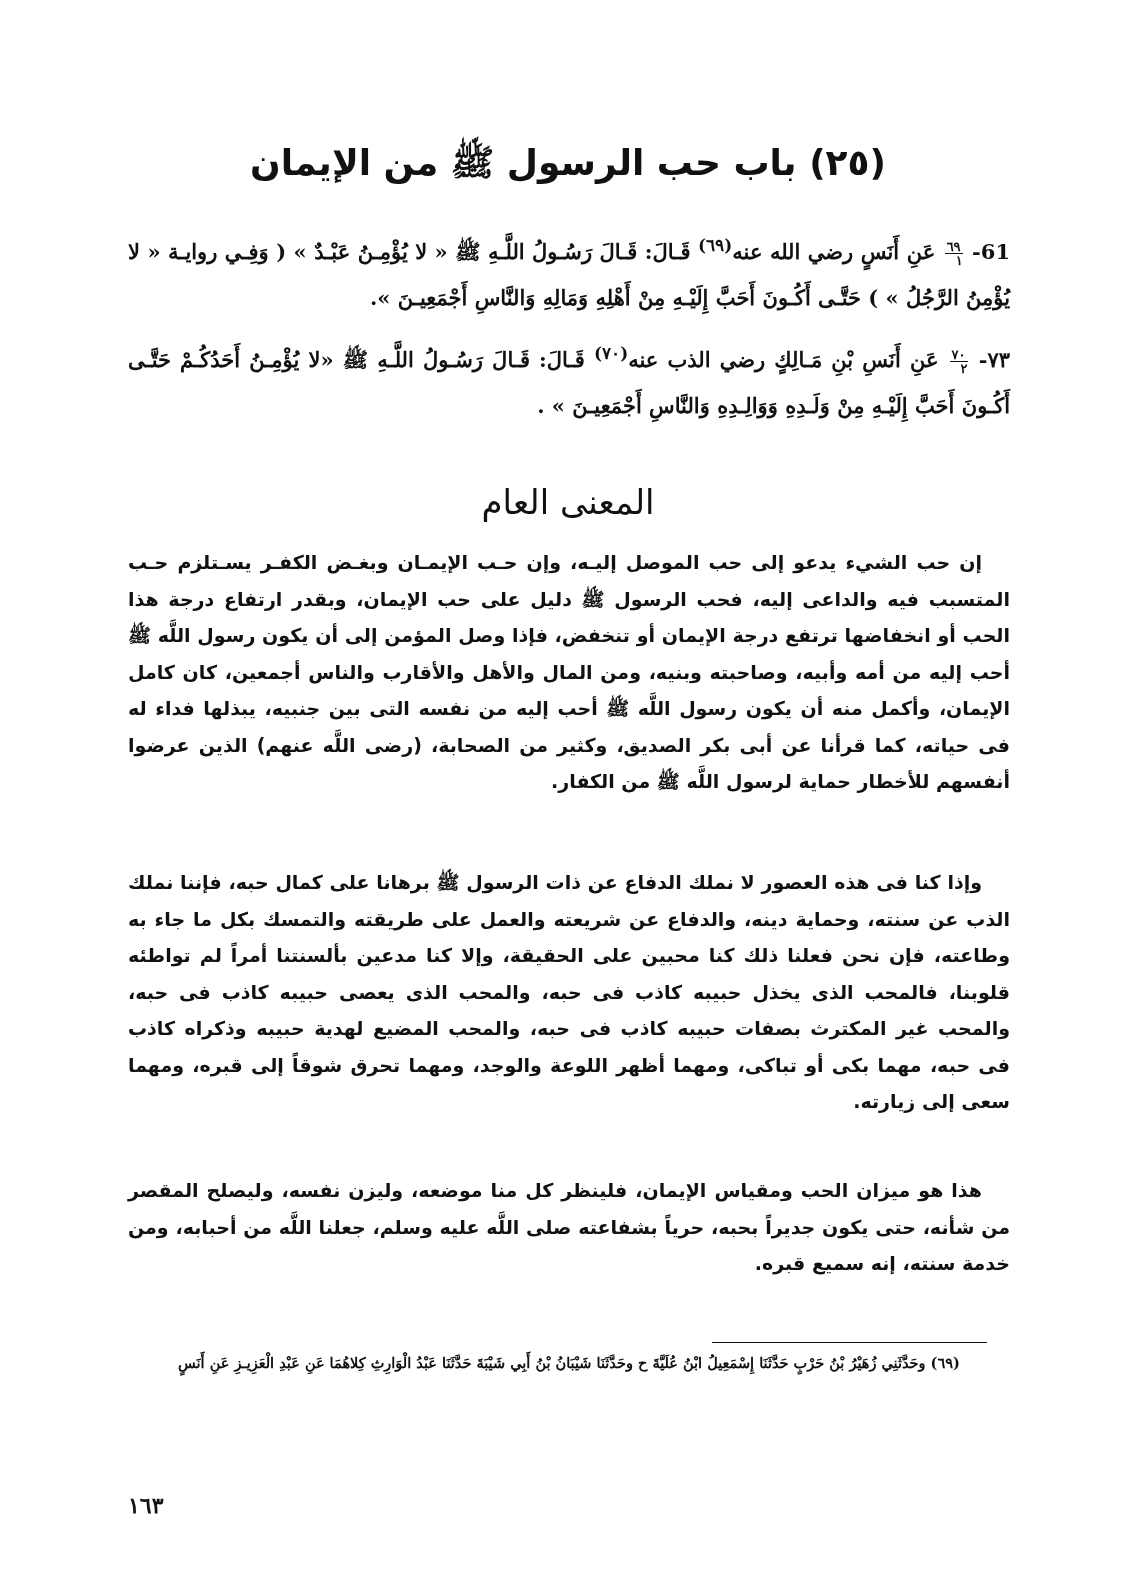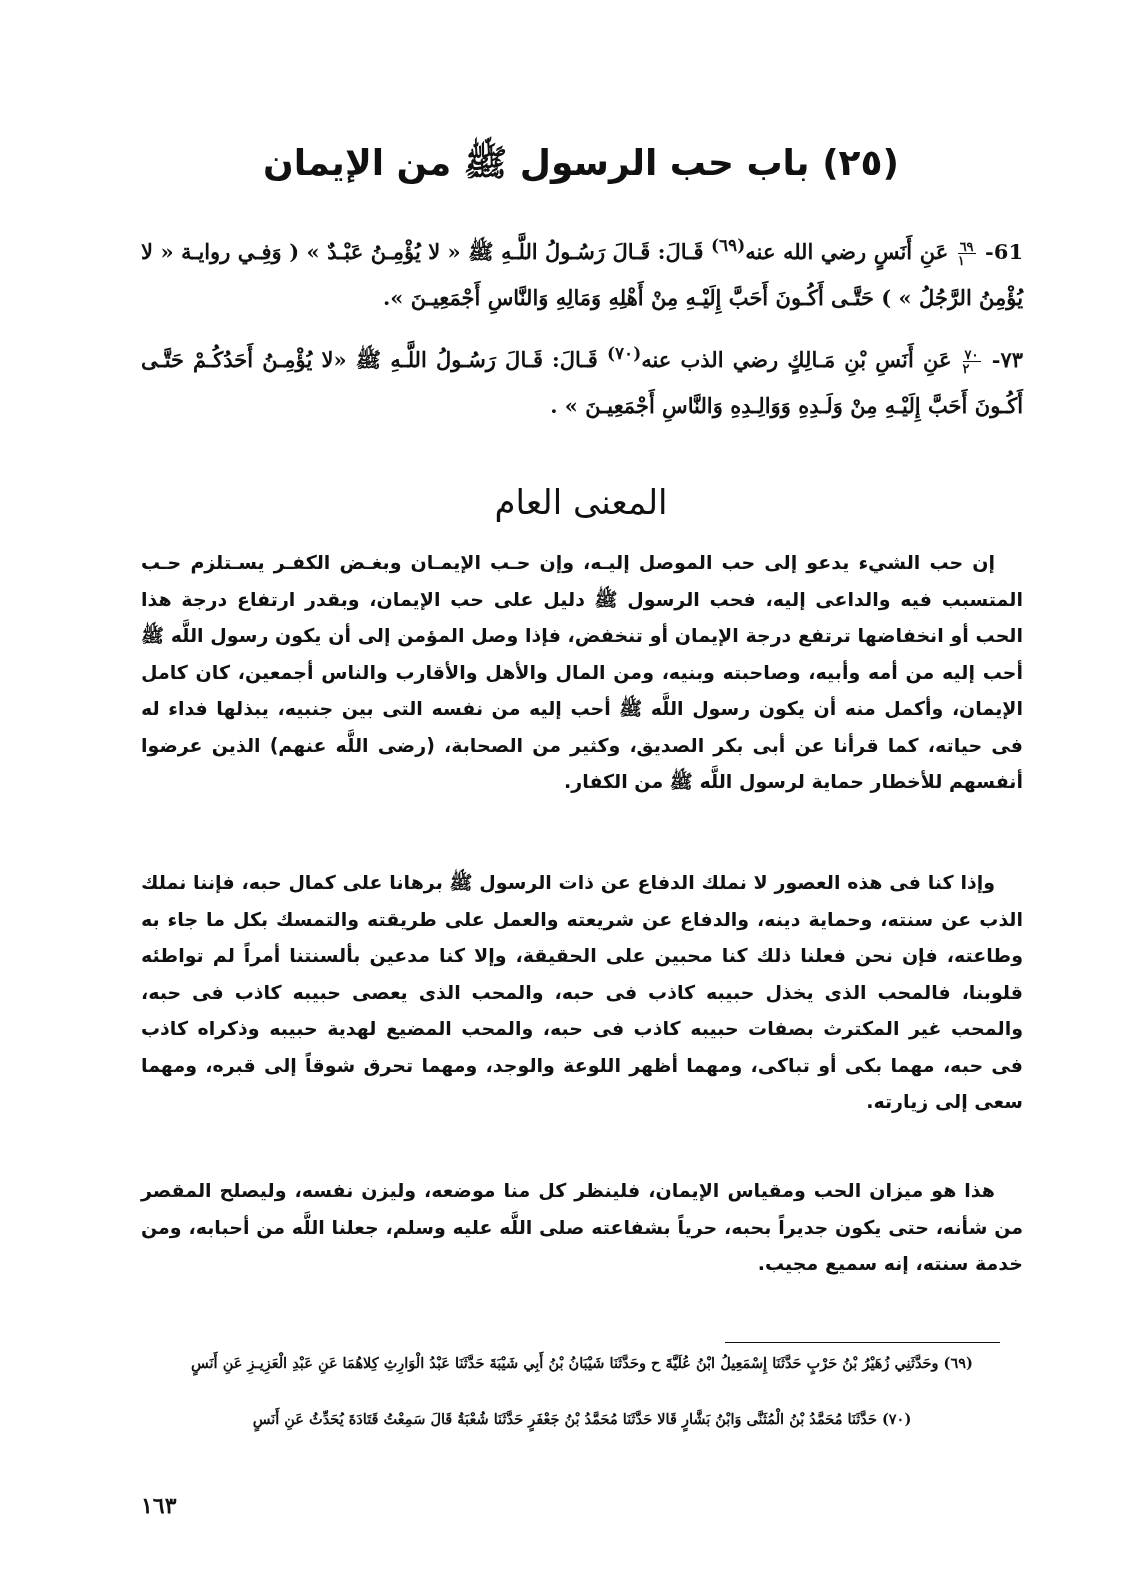--- a/index.html
+++ b/index.html
@@ -1,31 +1,31 @@
 <!DOCTYPE html>
 <html><head>
 <meta charset="utf-8">
 <style>
   html, body { margin: 0; padding: 0; background: #ffffff; }
   body {
     width: 1136px; height: 1580px; position: relative; overflow: hidden;
     font-family: "DejaVu Sans", sans-serif; color: #111;
   }
-  .page { position: absolute; left: 13px; top: 0; width: 992px; height: 1580px; direction: rtl; }
+  .page { position: absolute; left: 0; top: 0; width: 992px; height: 1580px; direction: rtl; }
   .chapter-title {
     position: absolute; top: 138px; left: 150px; width: 836px; text-align: center;
     font-size: 36px; font-weight: bold; line-height: 50px;
   }
   .hadith {
     position: absolute; left: 128px; width: 882px;
     font-family: "DejaVu Serif", serif; font-weight: bold; font-size: 21px; line-height: 46px;
     text-align: justify;
   }
   .hadith .num { white-space: nowrap; }
-  .frac { display: inline-block; vertical-align: middle; text-align: left; font-size: 13px; line-height: 13px; margin: 0 2px; }
+  .frac { display: inline-block; vertical-align: middle; text-align: right; font-size: 13px; line-height: 13px; margin: 0 2px; }
   .frac .top { display: block; border-bottom: 1.5px solid #111; padding: 0 2px; }
   .frac .bot { display: block; }
   sup.fn { font-size: 17px; }
   .section-title {
     position: absolute; top: 472px; left: 300px; width: 536px; text-align: center;
     font-size: 34px; font-weight: normal; line-height: 60px;
   }
   .para {
     position: absolute; left: 128px; width: 882px;
     font-size: 19px; font-weight: bold; line-height: 36.5px; text-align: justify;
@@ -59,21 +59,20 @@
     <span class="num">٧٣-</span>
     <span class="frac"><span class="top">٧٠</span><span class="bot">٢</span></span>
     <span>عَنِ أَنَسِ بْنِ مَـالِكٍ رضي الذب عنه</span><sup class="fn">(٧٠)</sup>
     <span>قَـالَ: قَـالَ رَسُـولُ اللَّـهِ ﷺ «لا يُؤْمِـنُ أَحَدُكُـمْ حَتَّـى أَكُـونَ أَحَبَّ إِلَيْـهِ مِنْ وَلَـدِهِ وَوَالِـدِهِ وَالنَّاسِ أَجْمَعِيـنَ » .</span>
   </div>
 
   <div class="section-title">المعنى العام</div>
 
   <p class="para" style="top:544px; margin:0;">إن حب الشيء يدعو إلى حب الموصل إليـه، وإن حـب الإيمـان وبغـض الكفـر يسـتلزم حـب المتسبب فيه والداعى إليه، فحب الرسول ﷺ دليل على حب الإيمان، وبقدر ارتفاع درجة هذا الحب أو انخفاضها ترتفع درجة الإيمان أو تنخفض، فإذا وصل المؤمن إلى أن يكون رسول اللَّه ﷺ أحب إليه من أمه وأبيه، وصاحبته وبنيه، ومن المال والأهل والأقارب والناس أجمعين، كان كامل الإيمان، وأكمل منه أن يكون رسول اللَّه ﷺ أحب إليه من نفسه التى بين جنبيه، يبذلها فداء له فى حياته، كما قرأنا عن أبى بكر الصديق، وكثير من الصحابة، (رضى اللَّه عنهم) الذين عرضوا أنفسهم للأخطار حماية لرسول اللَّه ﷺ من الكفار.</p>
   <p class="para" style="top:864px; margin:0;">وإذا كنا فى هذه العصور لا نملك الدفاع عن ذات الرسول ﷺ برهانا على كمال حبه، فإننا نملك الذب عن سنته، وحماية دينه، والدفاع عن شريعته والعمل على طريقته والتمسك بكل ما جاء به وطاعته، فإن نحن فعلنا ذلك كنا محبين على الحقيقة، وإلا كنا مدعين بألسنتنا أمراً لم تواطئه قلوبنا، فالمحب الذى يخذل حبيبه كاذب فى حبه، والمحب الذى يعصى حبيبه كاذب فى حبه، والمحب غير المكترث بصفات حبيبه كاذب فى حبه، والمحب المضيع لهدية حبيبه وذكراه كاذب فى حبه، مهما بكى أو تباكى، ومهما أظهر اللوعة والوجد، ومهما تحرق شوقاً إلى قبره، ومهما سعى إلى زيارته.</p>
-  <p class="para" style="top:1172px; margin:0;">هذا هو ميزان الحب ومقياس الإيمان، فلينظر كل منا موضعه، وليزن نفسه، وليصلح المقصر من شأنه، حتى يكون جديراً بحبه، حرياً بشفاعته صلى اللَّه عليه وسلم، جعلنا اللَّه من أحبابه، ومن خدمة سنته، إنه سميع مجيب.</p>
+  <p class="para" style="top:1172px; margin:0;">هذا هو ميزان الحب ومقياس الإيمان، فلينظر كل منا موضعه، وليزن نفسه، وليصلح المقصر من شأنه، حتى يكون جديراً بحبه، حرياً بشفاعته صلى اللَّه عليه وسلم، جعلنا اللَّه من أحبابه، ومن خدمة سنته، إنه سميع قبره.</p>
 
   <div class="fn-rule"></div>
 
   <div class="footnote" style="top:1352px;">(٦٩) وحَدَّثَنِي زُهَيْرُ بْنُ حَرْبٍ حَدَّثَنَا إِسْمَعِيلُ ابْنُ عُلَيَّةَ ح وحَدَّثَنَا شَيْبَانُ بْنُ أَبِي شَيْبَةَ حَدَّثَنَا عَبْدُ الْوَارِثِ كِلاهُمَا عَنِ عَبْدِ الْعَزِيـزِ عَنِ أَنَسٍ</div>
-  <div class="footnote" style="top:1408px;">(٧٠) حَدَّثَنَا مُحَمَّدُ بْنُ الْمُثَنَّى وَابْنُ بَشَّارٍ قَالا حَدَّثَنَا مُحَمَّدُ بْنُ جَعْفَرٍ حَدَّثَنَا شُعْبَةُ قَالَ سَمِعْتُ قَتَادَةَ يُحَدِّثُ عَنِ أَنَسٍ</div>
 
   <div class="page-number">١٦٣</div>
 </div>
 
 </body></html>

